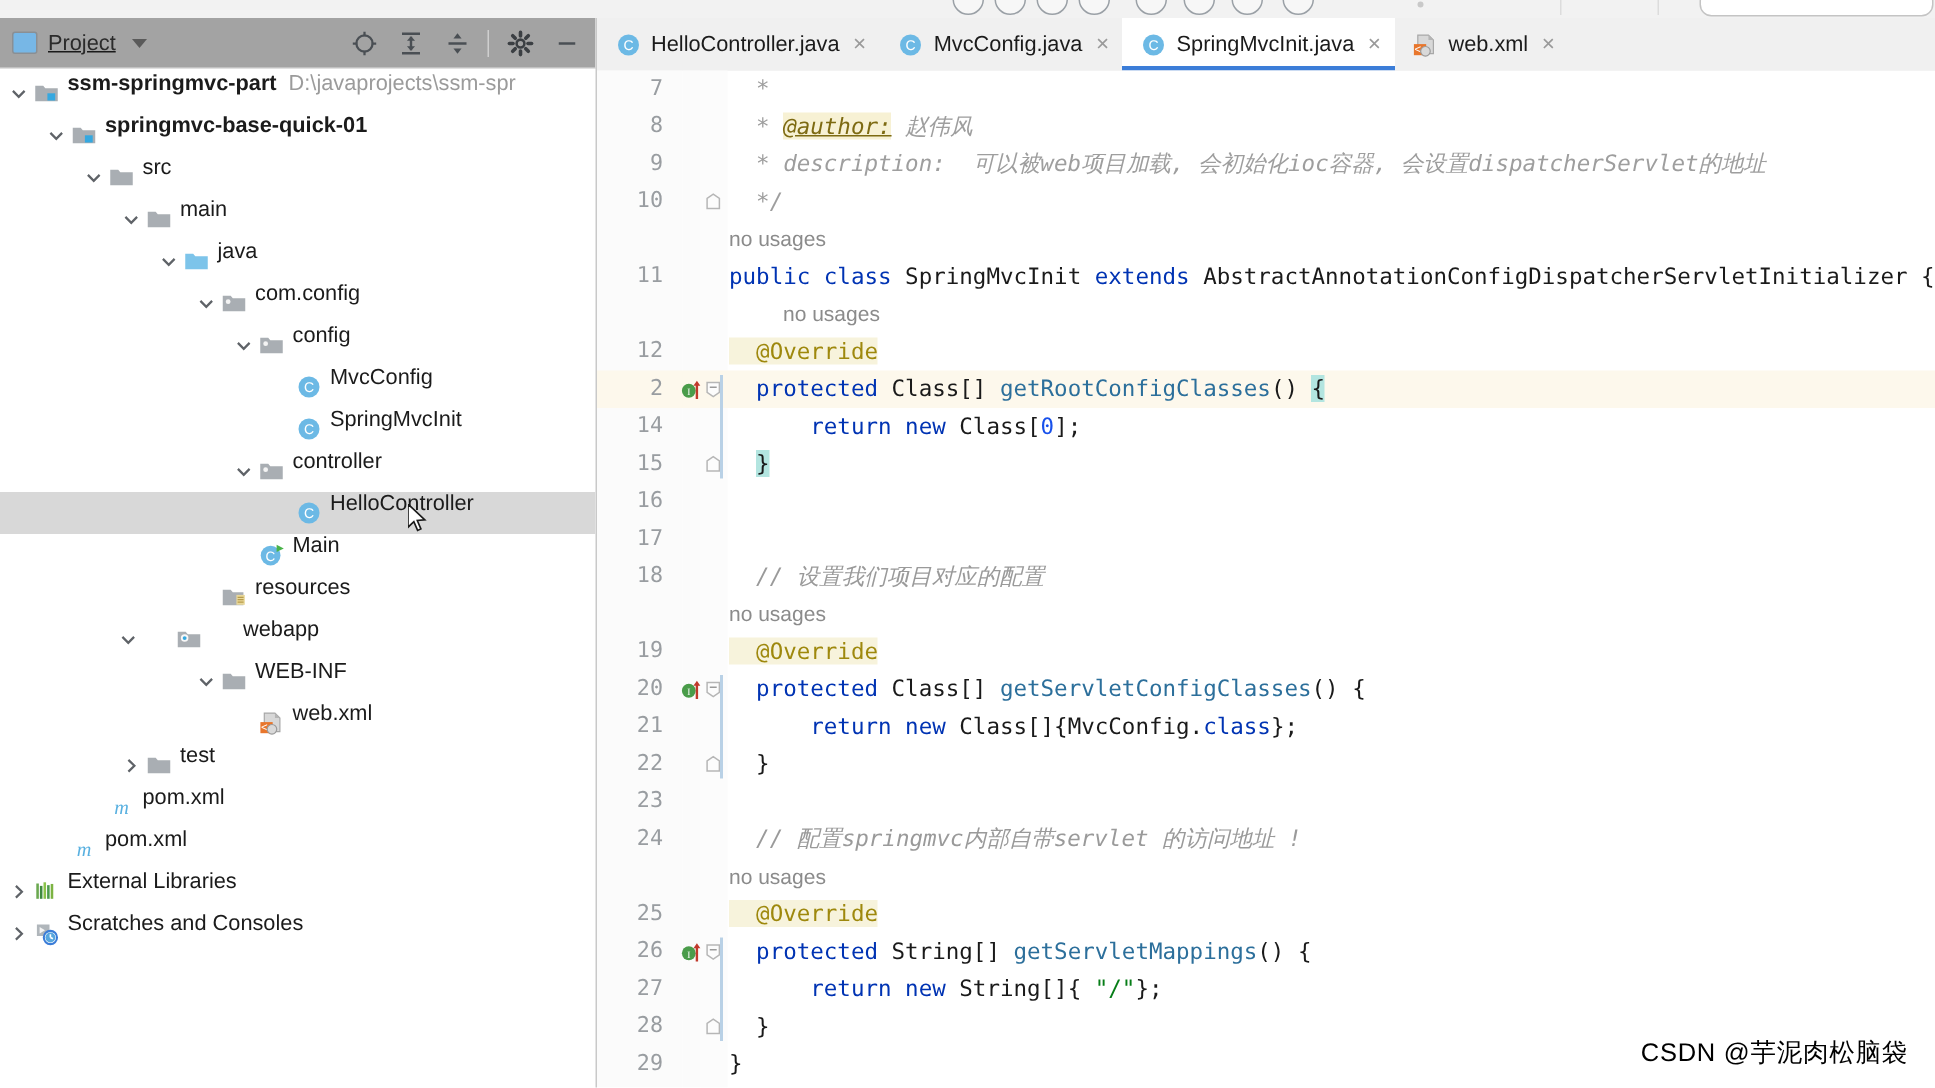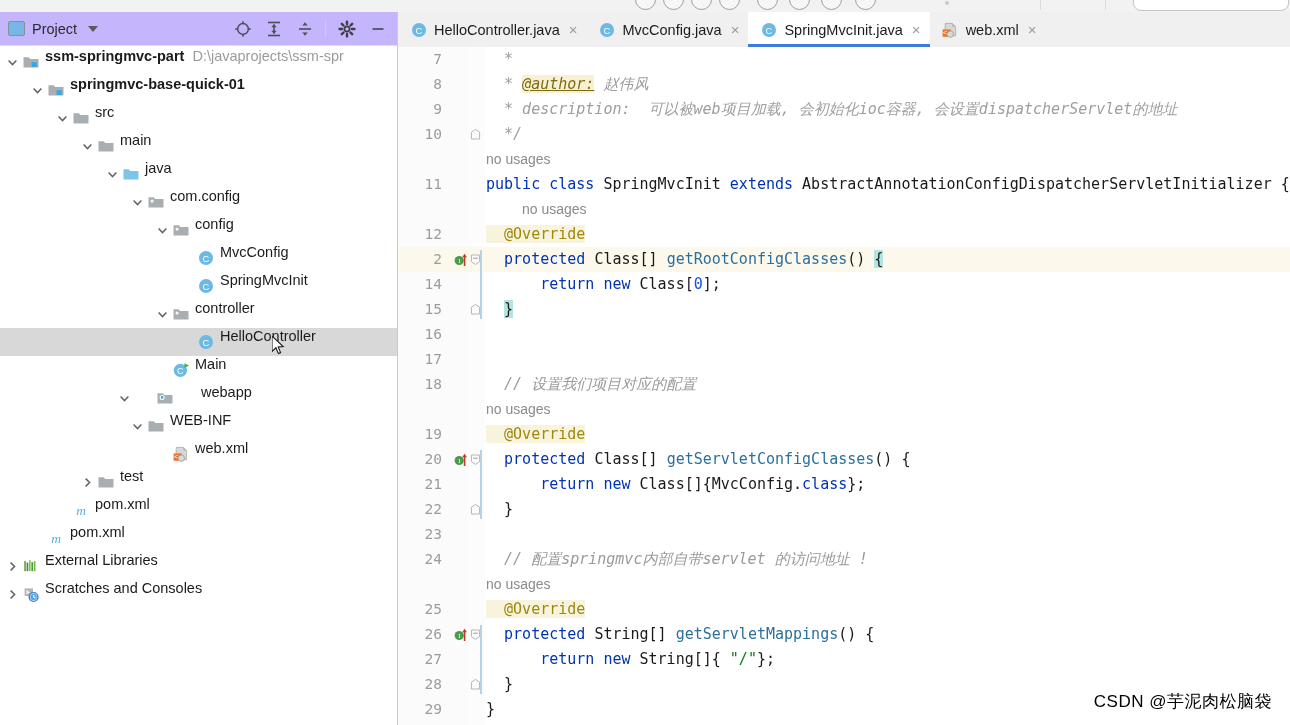--- a/index.html
+++ b/index.html
@@ -28,22 +28,22 @@
   #top-strip .dot{position:absolute;top:1px;width:4px;height:4px;border-radius:50%;background:#c9c9c9;}
   #top-strip .vline{position:absolute;top:0px;width:1px;height:10px;background:#dcdcdc;}
 
   
   #project-panel{
     position:absolute;left:0;top:12px;width:397px;height:713px;
     background:#ffffff;border-right:1px solid #c9c9c9;
     overflow:hidden;
   }
   #panel-header{
-    height:33px;background:#c4b5fd;border-bottom:1px solid #e0e0e0;
-    display:flex;align-items:center;padding-left:8px;position:relative;
+    height:33px;background:#a3a3a3;border-bottom:1px solid #e0e0e0;
+    display:flex;align-items:center;padding-left:8px;position:relative;text-decoration:underline;
   }
   #panel-header .proj-ico{
     width:17px;height:15px;border:1.6px solid #8a8f94;background:#77b7e6;
     border-radius:2px;margin-right:7px;box-sizing:border-box;
   }
   #panel-header .ptitle{font-size:14.5px;color:#2b2b2b;}
   #panel-header .caret{
     margin-left:11px;width:0;height:0;border-left:5px solid transparent;
     border-right:5px solid transparent;border-top:6px solid #5a5a5a;
   }
@@ -354,21 +354,36 @@
         <span class="arrow empty"></span>
         <span class="ico">
           <svg width="18" height="18" viewBox="0 0 18 18">
             <circle cx="8.4" cy="9.4" r="6.6" fill="#6cb9e5"></circle>
             <text x="8.2" y="12.8" font-size="9" font-family="Liberation Sans, sans-serif" fill="#ffffff" text-anchor="middle">C</text>
             <polygon points="12.4,2.2 17.2,4.6 12.4,7" fill="#49b349"></polygon>
           </svg>
         </span>
         <span class="lbl">Main</span>
       </div>
-      <div class="row" style="padding-left: 116px; gap: 22px;">
+      <div class="row" style="padding-left: 129px;">
+        <span class="arrow empty"></span>
+        <span class="ico">
+          <svg width="18" height="18" viewBox="0 0 18 18">
+            <path d="M1.5 4.2h5.3l1.4 1.7h7.1v8.6H1.5z" fill="#a9aeb3"></path>
+            <rect x="10.6" y="7.6" width="5.6" height="6.6" fill="#e8d79a"></rect>
+            <g stroke="#b79c4a" stroke-width="0.8">
+              <line x1="11.4" y1="9.2" x2="15.4" y2="9.2"></line>
+              <line x1="11.4" y1="10.8" x2="15.4" y2="10.8"></line>
+              <line x1="11.4" y1="12.4" x2="15.4" y2="12.4"></line>
+            </g>
+          </svg>
+        </span>
+        <span class="lbl">resources</span>
+      </div>
+      <div class="row" style="padding-left: 77px; gap: 22px;">
         <span class="arrow">
           <svg width="13" height="13" viewBox="0 0 13 13">
             <polyline points="2.6,4.6 6.5,8.6 10.4,4.6" fill="none" stroke="#5f6368" stroke-width="1.5"></polyline>
           </svg>
         </span>
         <span class="ico">
           <svg width="18" height="18" viewBox="0 0 18 18">
             <path d="M1.5 4.2h5.3l1.4 1.7h8.3v8.6H1.5z" fill="#a9aeb3"></path>
             <circle cx="6.1" cy="8.4" r="2.5" fill="#f7f7f7"></circle>
             <circle cx="6.1" cy="8.4" r="1.3" fill="#35a8e0"></circle>

